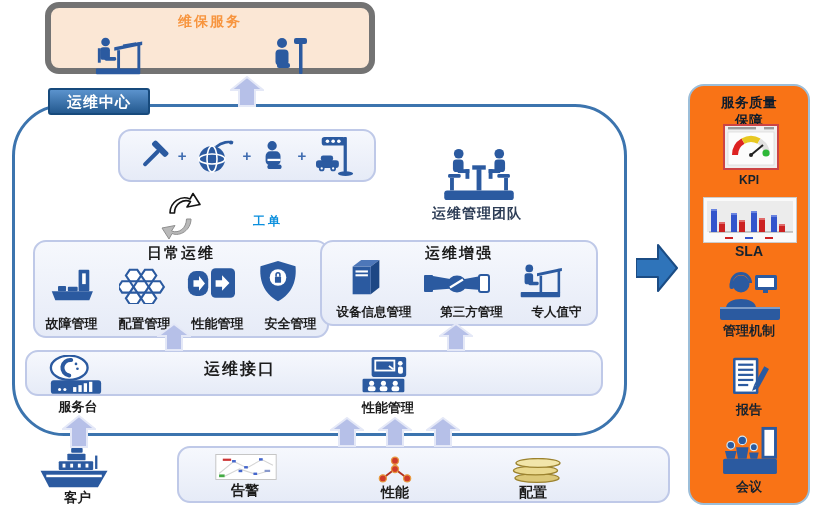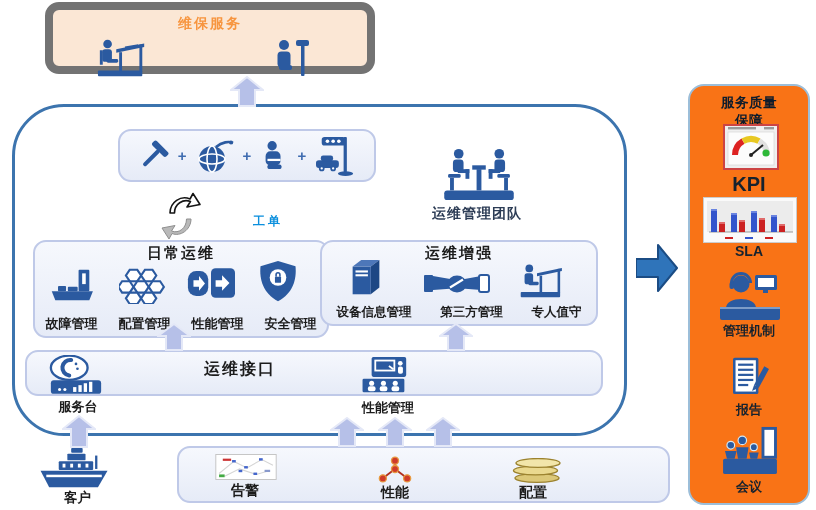--- a/index.html
+++ b/index.html
@@ -14,21 +14,21 @@
   .ctr { transform:translateX(-50%); text-align:center; }
   .boxtitle { font-size:15px; font-weight:bold; color:#1c1c1c; letter-spacing:2px; white-space:nowrap; }
   .sub { font-size:13px; }
   .plus { color:#3f6cb0; font-weight:bold; font-size:15px; }
   #main-rect {
     left:12px; top:104px; width:615px; height:332px;
     border:3px solid #3c74ae; border-radius:52px; background:transparent; z-index:1;
   }
   #peach-box {
     left:45px; top:2px; width:330px; height:72px;
-    background:#fbe7d5; border:8px solid #737373; border-radius:14px; z-index:2;
+    background:#fbe7d5; border:6px solid #737373; border-radius:14px; z-index:2;
   }
   #peach-title { left:50%; top:5px; color:#f7953f; font-size:14px; font-weight:bold; letter-spacing:2px; }
   #ops-center-label {
     left:48px; top:88px; width:102px; height:27px; z-index:5;
     background:linear-gradient(#5b93cd,#24598f); border:2px solid #174a7c; border-radius:3px;
     color:#fff; font-size:15px; font-weight:bold; text-align:center; line-height:23px; letter-spacing:1px;
   }
   #tools-box { left:118px; top:129px; width:258px; height:53px; z-index:2;
     display:flex; align-items:center; justify-content:center; gap:9px; }
   #gongdan-label { left:253px; top:213px; color:#0b8fdd; font-size:12px; font-weight:bold; letter-spacing:3px; z-index:2; }
@@ -73,20 +73,21 @@
         <rect x="29" y="7" width="3.5" height="31" rx="1"></rect>
         <rect x="24" y="2" width="13" height="6" rx="2"></rect>
       </g>
     </svg>
   </div>
 
   <svg class="abs z3" style="left:230px;top:76px" width="34" height="31" viewBox="0 0 34 31">
     <polygon points="17,1 33,14 25,14 25,30 9,30 9,14 1,14" fill="#b6c0e8" stroke="#e4e8f7" stroke-width="2"></polygon>
   </svg>
 
+  <div id="ops-center-label" class="abs">运维中心</div>
 
   <div id="tools-box" class="abs lightbox">
     <svg width="32" height="32" viewBox="0 0 36 36">
       <g fill="#2b5aa0" transform="rotate(45 18 18)">
         <rect x="16" y="9" width="4.5" height="24" rx="2"></rect>
         <rect x="7" y="3" width="22" height="7" rx="2.5"></rect>
       </g>
     </svg>
     <span class="plus">+</span>
     <svg width="38" height="36" viewBox="0 0 38 36">
@@ -348,21 +349,21 @@
       <rect x="5" y="3" width="28" height="2.4" fill="#9a9a9a"></rect>
       <rect x="41" y="3" width="10" height="2.4" fill="#9a9a9a"></rect>
       <rect x="5" y="8" width="46" height="33" fill="#fcfcfc" stroke="#cfcfcf" stroke-width="0.6"></rect>
       <path d="M12 31 A16 16 0 0 1 20 17.2" fill="none" stroke="#dd2222" stroke-width="6"></path>
       <path d="M20 17.2 A16 16 0 0 1 36 17.2" fill="none" stroke="#e8c822" stroke-width="6"></path>
       <path d="M36 17.2 A16 16 0 0 1 44 31" fill="none" stroke="#e0e0e0" stroke-width="6"></path>
       <circle cx="43" cy="29" r="3.6" fill="#2db838"></circle>
       <line x1="28" y1="31" x2="40" y2="21" stroke="#222" stroke-width="2"></line>
       <circle cx="28" cy="31" r="2" fill="#222"></circle>
     </svg>
-    <div class="abs ctr pl" style="left:50%;top:87px;font-size:20px">KPI</div>
+    <div class="abs ctr pl" style="left:50%;top:87px;font-size:12px">KPI</div>
 
     <svg class="abs" style="left:13px;top:111px" width="94" height="46" viewBox="0 0 94 46">
       <rect x="0.5" y="0.5" width="93" height="45" fill="#fafafa" stroke="#cccccc"></rect>
       <rect x="4" y="4" width="86" height="31" fill="#ececec"></rect>
       <line x1="6" y1="35" x2="90" y2="35" stroke="#999" stroke-width="1"></line>
       <g>
         <rect x="8" y="12" width="6" height="23" fill="#3355cc"></rect>
           <rect x="8" y="12" width="6" height="2" fill="#6a84e0"></rect>
         <rect x="16" y="25" width="6" height="10" fill="#cc2222"></rect>
           <rect x="16" y="25" width="6" height="2" fill="#e06a6a"></rect>

